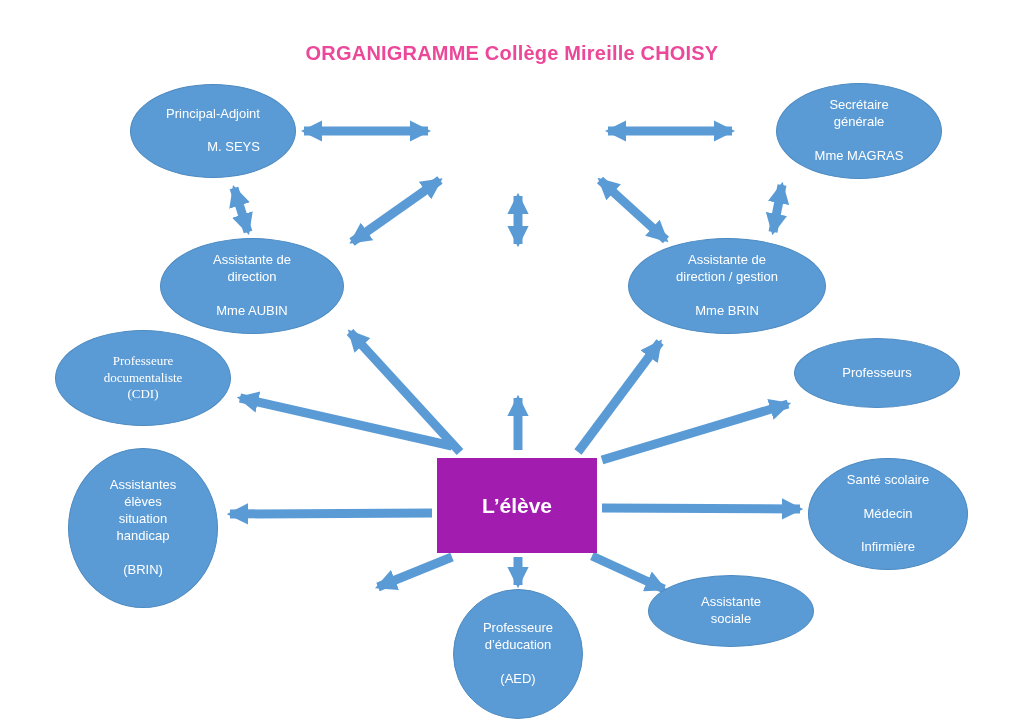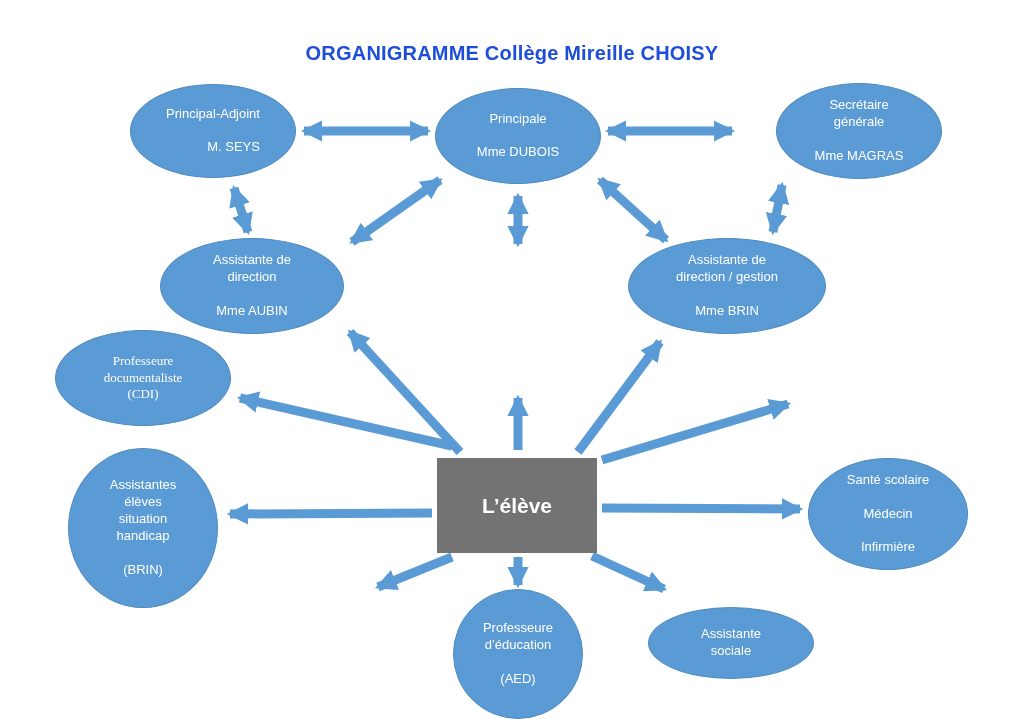--- a/index.html
+++ b/index.html
@@ -16,21 +16,21 @@
     overflow: hidden;
   }
   .title {
     position: absolute;
     top: 42px;
     left: 0;
     width: 100%;
     text-align: center;
     font-size: 20px;
     font-weight: bold;
-    color: #1d4ed8;
+    color: #ec4899;
     letter-spacing: 0.2px;
   }
   .connector-layer {
     position: absolute;
     top: 0;
     left: 0;
     width: 1024px;
     height: 724px;
   }
   .node {
@@ -48,42 +48,42 @@
     line-height: 1.3;
     box-sizing: border-box;
     padding: 4px;
   }
   .center-rect {
     position: absolute;
     left: 437px;
     top: 458px;
     width: 160px;
     height: 95px;
-    background: #737373;
+    background: #a21caf;
     color: #ffffff;
     display: flex;
     align-items: center;
     justify-content: center;
     font-size: 21px;
     font-weight: bold;
   }
   
   .n-principal-adjoint { left:130px; top:84px;  width:166px; height:94px;text-align:right;  }
   .n-principale        { left:435px; top:88px;  width:166px; height:96px;  }
   .n-secretaire        { left:776px; top:83px;  width:166px; height:96px;  }
   .n-aubin             { left:160px; top:238px; width:184px; height:96px;  }
   .n-cpe               { left:448px; top:250px; width:140px; height:140px; }
   .n-brin              { left:628px; top:238px; width:198px; height:96px;  }
   .n-cdi               { left:55px;  top:330px; width:176px; height:96px;font-family:Liberation Serif, serif;  }
   .n-professeurs       { left:794px; top:338px; width:166px; height:70px;  }
   .n-aesh              { left:68px;  top:448px; width:150px; height:160px; }
   .n-sante             { left:808px; top:458px; width:160px; height:112px; }
   .n-psychologue       { left:232px; top:566px; width:166px; height:96px;  }
   .n-aed               { left:453px; top:589px; width:130px; height:130px; }
-  .n-sociale           { left:648px; top:607px; width:166px; height:72px;  }
+  .n-sociale           { left:648px; top:575px; width:166px; height:72px;  }
   .arrow {
     stroke: #5B9BD5;
     stroke-width: 9;
   }
 </style>
 </head>
 <body>
 
 <div class="canvas">
 
@@ -112,38 +112,36 @@
     <line class="arrow" x1="432" y1="513" x2="230" y2="514" marker-end="url(#ah)"></line>
     <line class="arrow" x1="602" y1="508" x2="800" y2="509" marker-end="url(#ah)"></line>
     <line class="arrow" x1="452" y1="557" x2="378" y2="587" marker-end="url(#ah)"></line>
     <line class="arrow" x1="518" y1="557" x2="518" y2="585" marker-end="url(#ah)"></line>
     <line class="arrow" x1="592" y1="556" x2="664" y2="589" marker-end="url(#ah)"></line>
   </svg>
 
   <div class="node n-principal-adjoint">Principal-Adjoint
 
 M. SEYS</div>
-  <div class="node n-principale">Principale
-
-Mme DUBOIS</div>
   <div class="node n-secretaire">Secrétaire
 générale
 
 Mme MAGRAS</div>
   <div class="node n-aubin">Assistante de
 direction
 
 Mme AUBIN</div>
   <div class="node n-brin">Assistante de
 direction / gestion
 
 Mme BRIN</div>
   <div class="node n-cdi">Professeure
 documentaliste
 (CDI)</div>
+  <div class="node n-professeurs">Professeurs</div>
   <div class="node n-aesh">Assistantes
 élèves
 situation
 handicap
 
 (BRIN)</div>
   <div class="node n-sante">Santé scolaire
 
 Médecin
 

